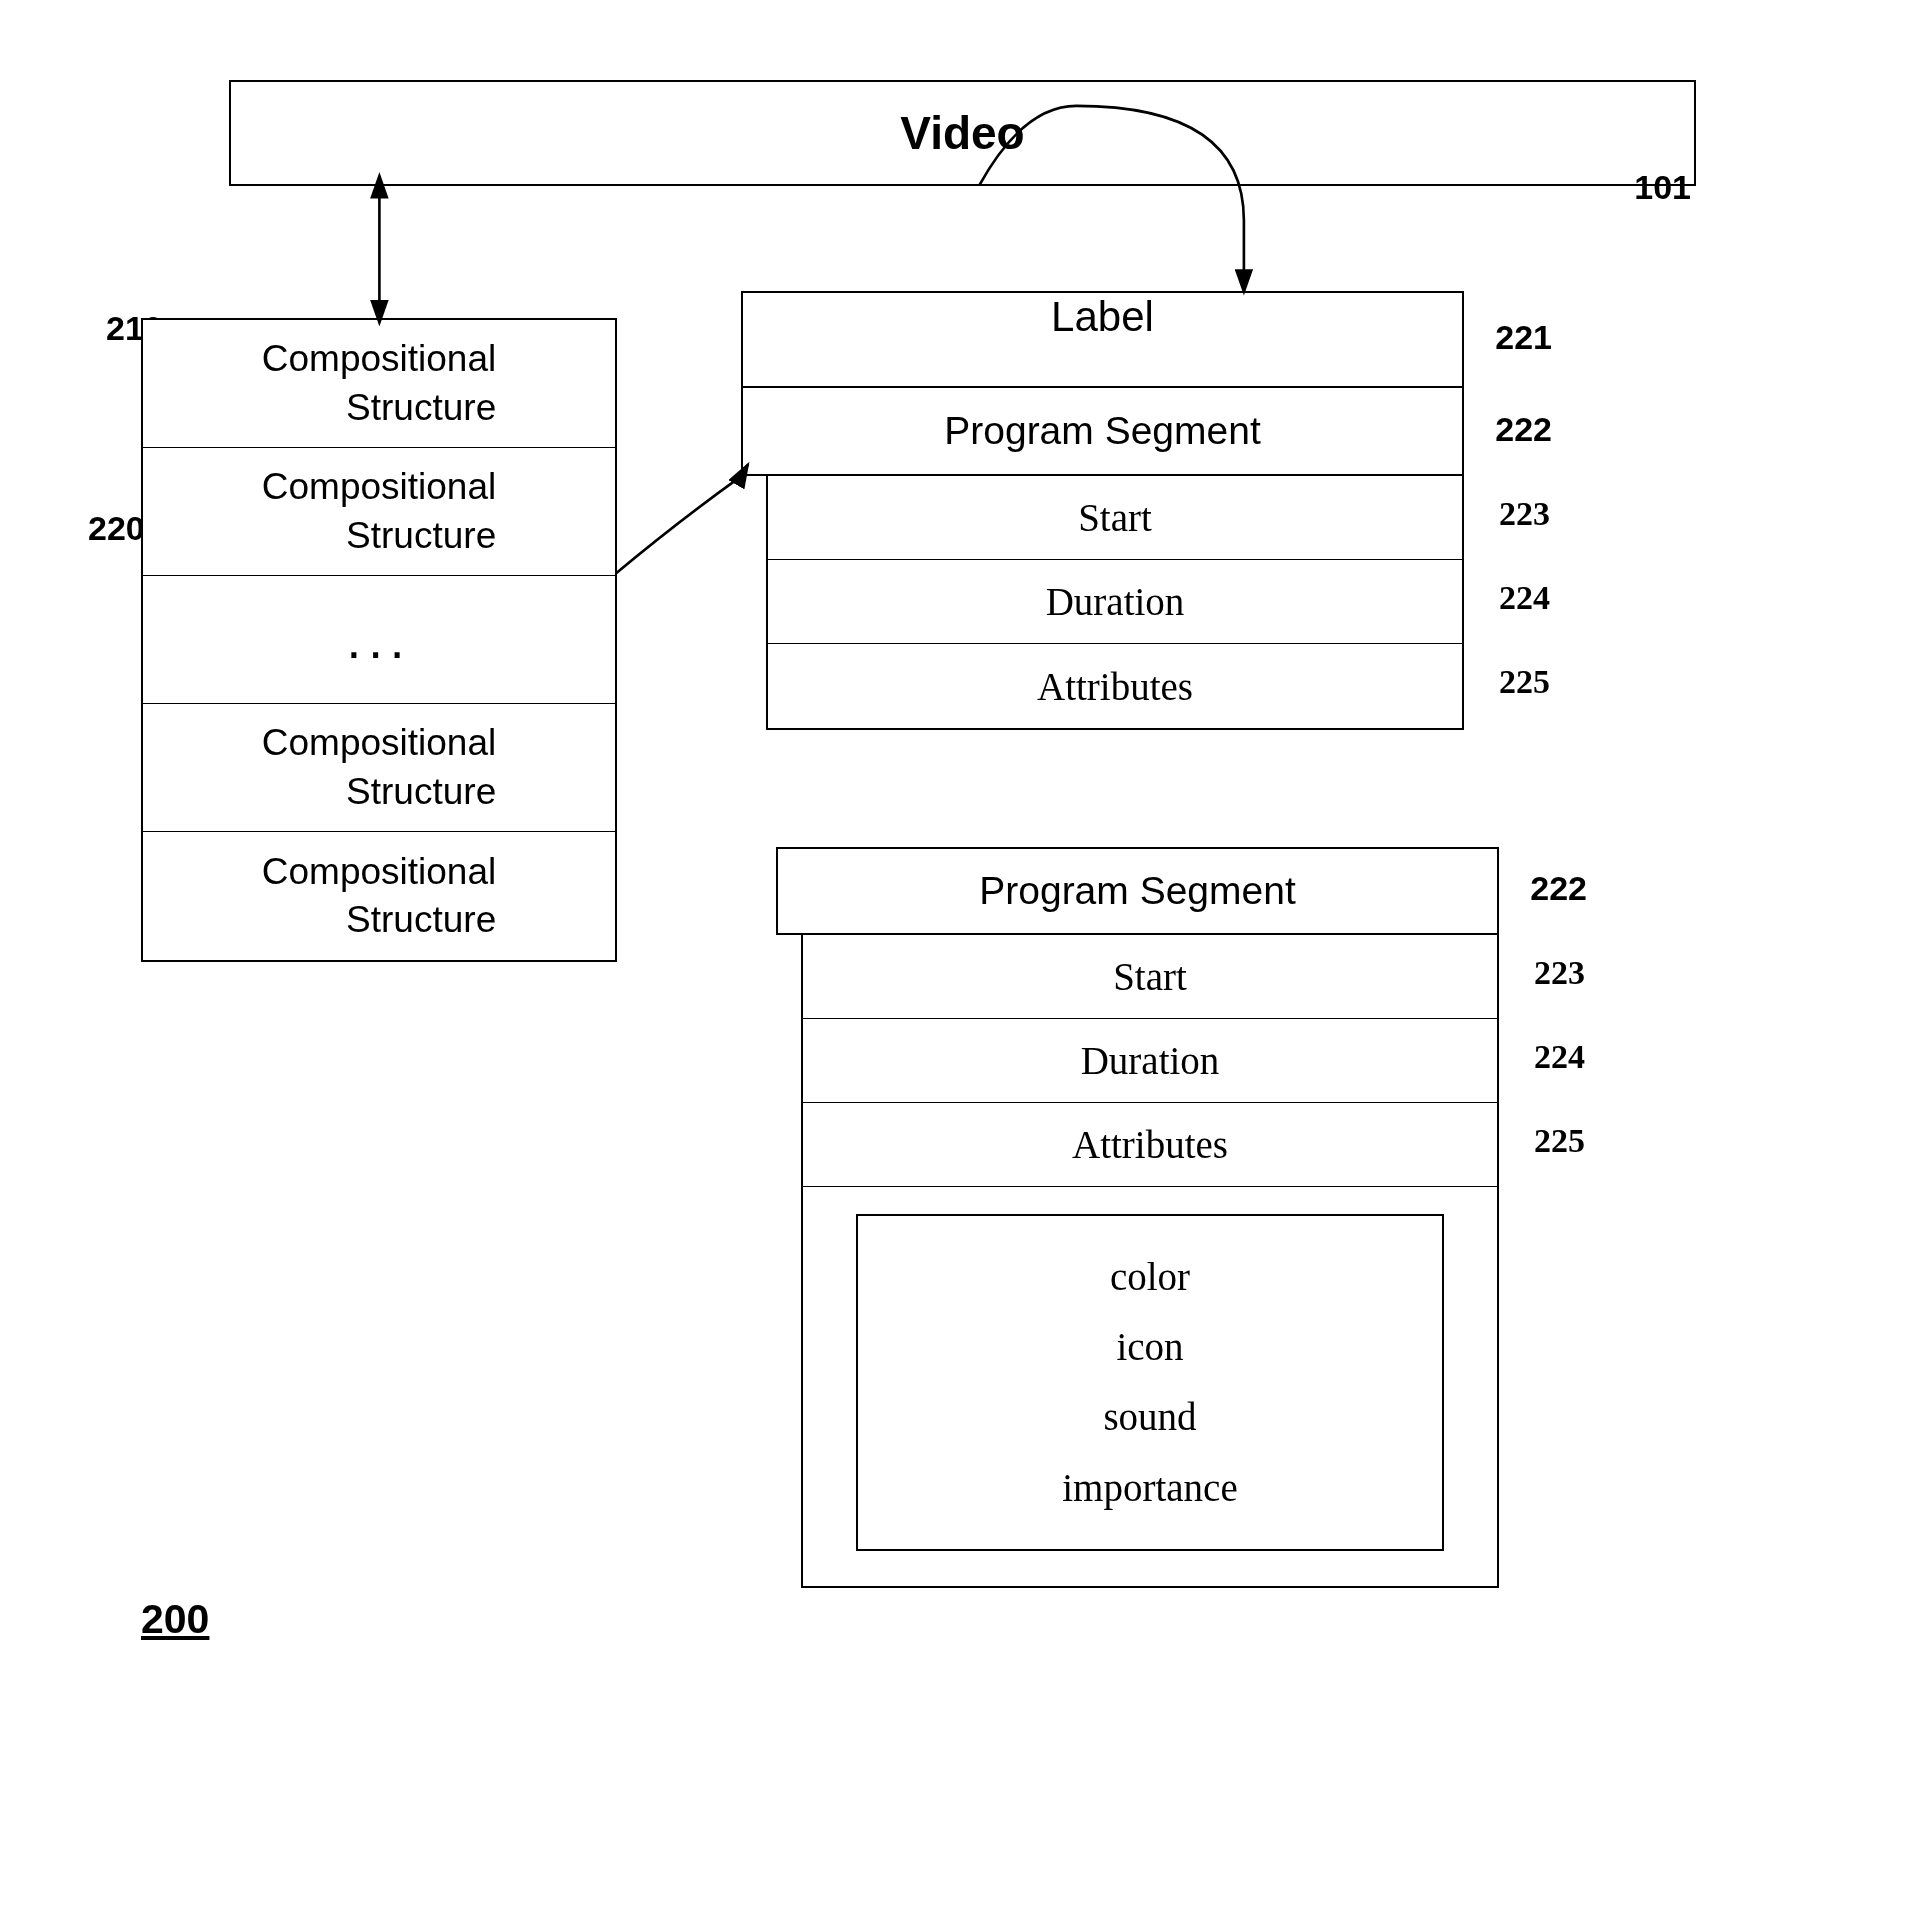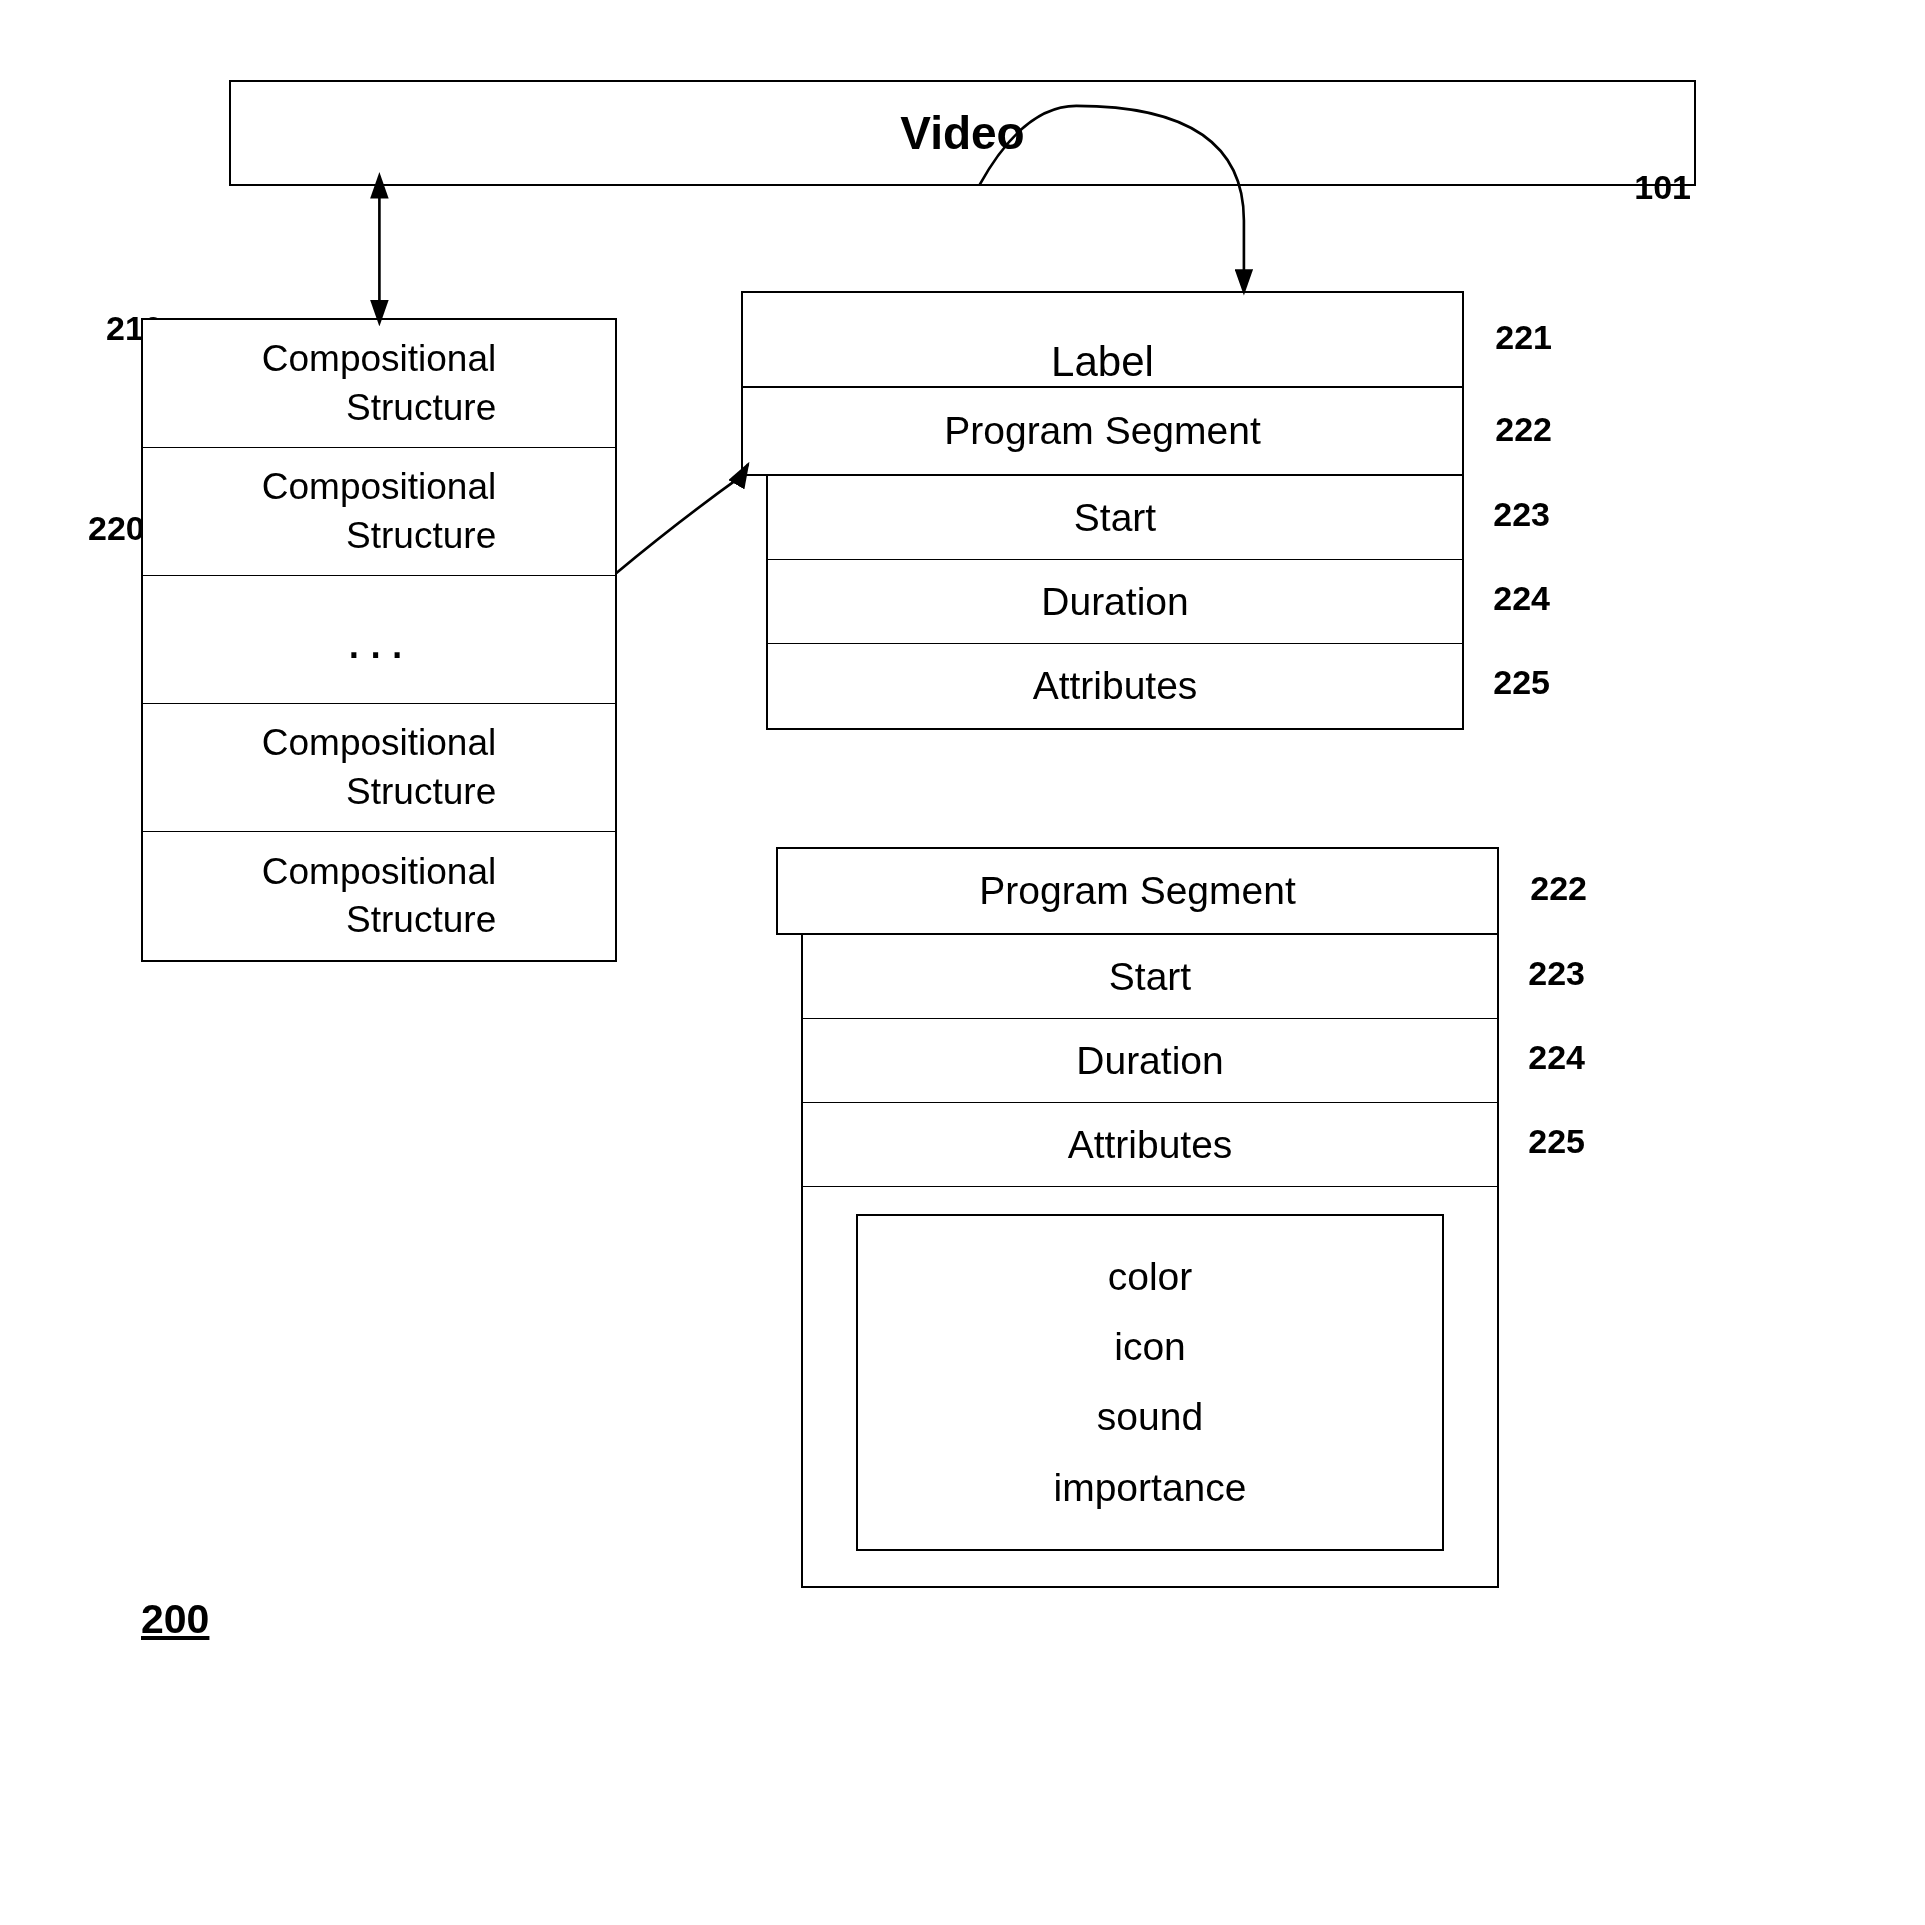--- a/index.html
+++ b/index.html
@@ -86,21 +86,21 @@
       top: 238px;
       left: 688px;
       width: 723px;
     }
 
     
     .label-box {
       border: 2.6px solid #000;
       height: 97px;
       display: flex;
-      align-items: flex-end;
+      align-items: flex-start;
       justify-content: center;
       background: #fff;
       position: relative;
     }
 
     .label-box-text {
       font-size: 42px;
     }
 
     
@@ -121,20 +121,21 @@
 
     .program-segment-text {
       font-size: 39px;
     }
 
     .sub-fields {
       border: 2.6px solid #000;
       border-top: none;
       margin-left: 25px;
       background: #fff;
+      font-family: Liberation Serif, serif;
     }
 
     .sub-row {
       border-bottom: 1.8px solid #000;
       height: 84px;
       display: flex;
       align-items: center;
       justify-content: center;
     }
 

